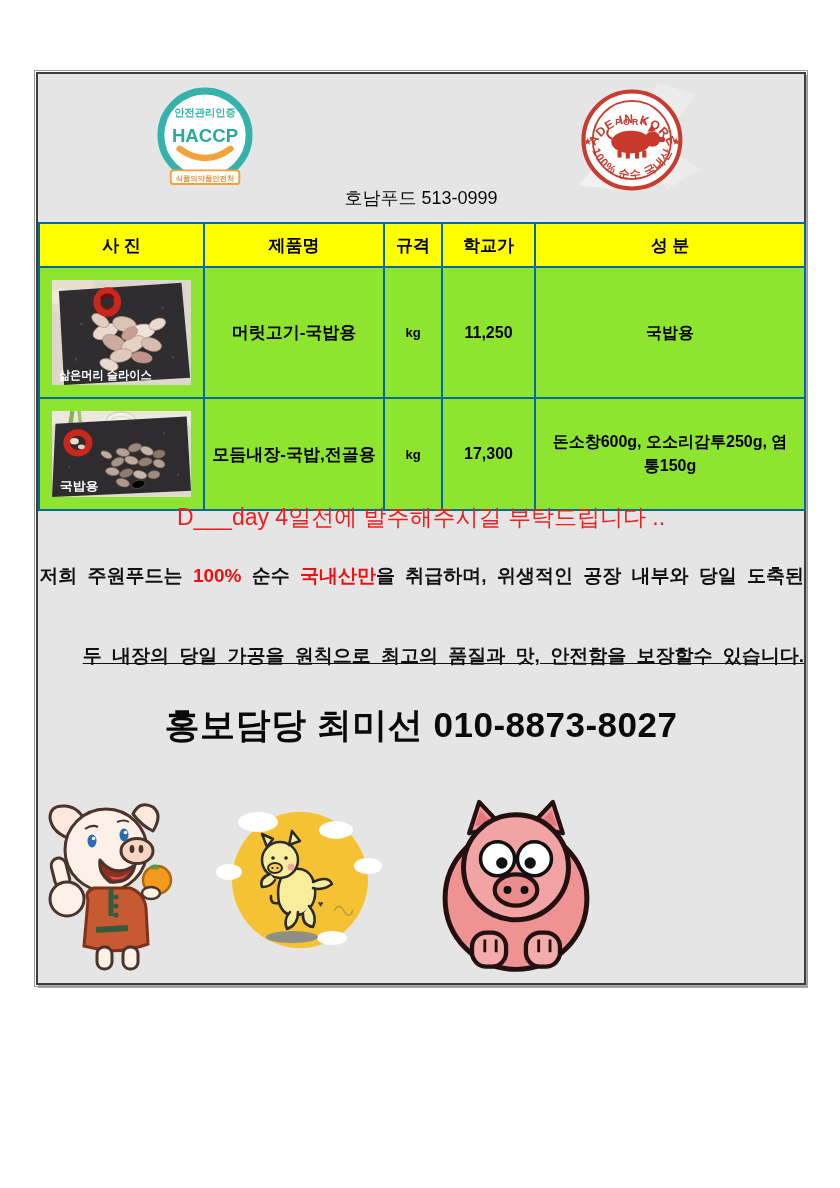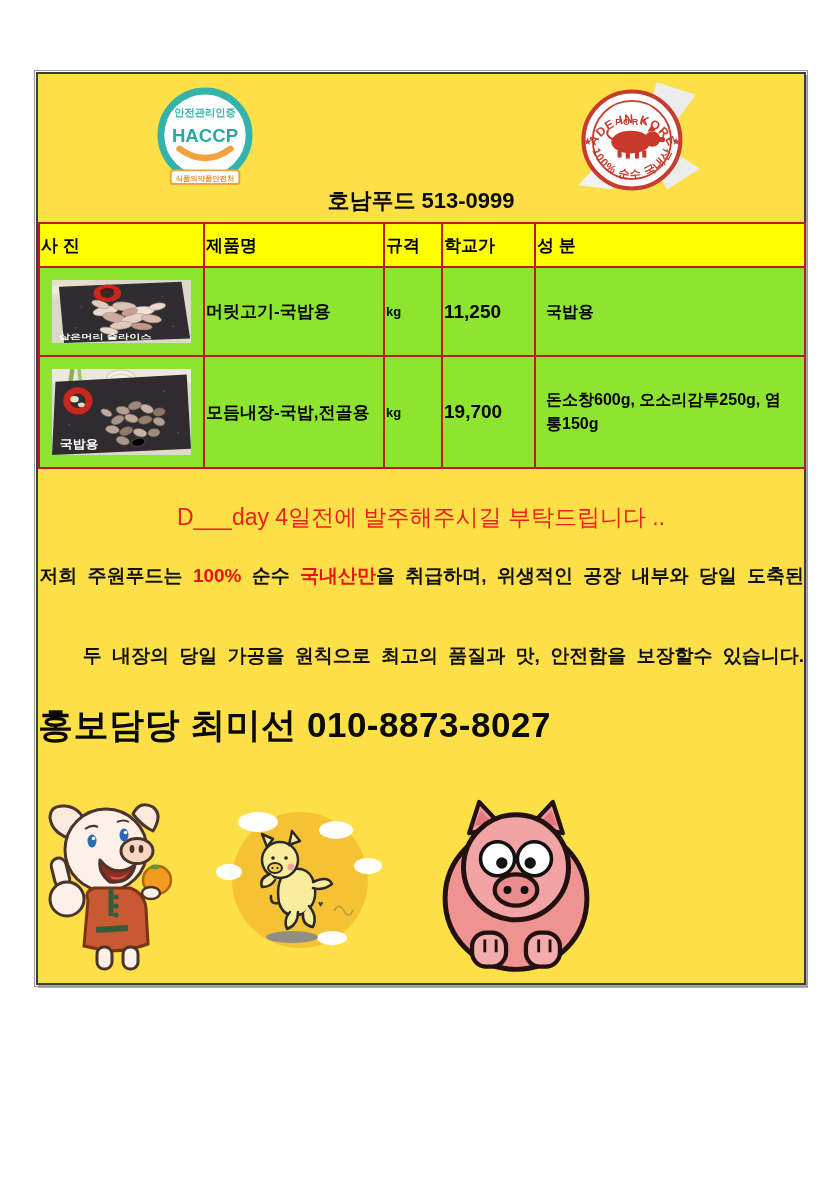--- a/index.html
+++ b/index.html
@@ -1,49 +1,49 @@
 <!DOCTYPE html>
 <html><head>
 <meta charset="utf-8">
 <style>
   html,body{margin:0;padding:0;background:#fff;}
   .page{position:relative;width:840px;height:1188px;background:#ffffff;overflow:hidden;
         font-family:"Liberation Sans",sans-serif;}
   .doc{position:absolute;left:36px;top:72px;width:770px;height:913px;box-sizing:border-box;
-       background:#fde047;border:2px solid #3e3e3e;outline:1px solid #9a9a9a;outline-offset:1px;
+       background:#e5e5e5;border:2px solid #3e3e3e;outline:1px solid #9a9a9a;outline-offset:1px;
        box-shadow:2px 3px 0 #a8a8a8;}
   
   .doc-title{position:absolute;left:0;right:0;top:12px;text-align:center;
              font-size:55px;font-weight:900;letter-spacing:3px;color:#0a0a0a;line-height:72px;}
   .doc-subtitle{position:absolute;left:0;right:0;top:112px;text-align:center;
-                font-size:22px;font-weight:bold;color:#0a0a0a;}
+                font-size:18px;font-weight:normal;color:#0a0a0a;}
   .haccp{position:absolute;left:118px;top:12px;width:98px;height:106px;}
   .stamp{position:absolute;left:530px;top:8px;width:134px;height:116px;}
   
   table.price{position:absolute;left:0;top:148px;width:766px;border-collapse:collapse;table-layout:fixed;}
-  table.price th,table.price td{border:2px solid #b91c1c;text-align:left;vertical-align:middle;
+  table.price th,table.price td{border:2px solid #0369a1;text-align:center;vertical-align:middle;
         font-weight:bold;color:#000;box-sizing:border-box;}
   table.price th{height:44px;background:#ffff00;font-size:17px;}
-  tr.r1 td{height:89px;background:#8ee52f;}
+  tr.r1 td{height:131px;background:#8ee52f;}
   tr.r2 td{height:112px;background:#8ee52f;}
   td.photo-cell{padding:12px;background:#fff;margin-top:47px;}
   td.photo-cell svg{display:block;width:100%;height:100%;}
   .product{font-size:17px;}
   .unit{font-size:13px;}
-  .price-val{font-size:19px;color:#ff0000;}
+  .price-val{font-size:16px;color:#ff0000;}
   .ingr{font-size:16px;padding:0 10px;line-height:1.5;}
   
   .notice{position:absolute;left:0;right:0;top:428px;text-align:center;
           font-size:23px;color:#ee1f1f;font-weight:normal;}
   .desc-line{position:absolute;left:0;right:0;text-align:right;font-size:19px;font-weight:bold;
              color:#111;word-spacing:5px;}
   .desc-1{top:489px;}
-  .desc-2{top:569px;}
+  .desc-2{top:569px;text-decoration:underline;}
   .desc-line .red{color:#ee1010;}
-  .contact{position:absolute;left:0;right:0;top:628px;text-align:left;
+  .contact{position:absolute;left:0;right:0;top:628px;text-align:center;
            font-size:35px;font-weight:900;color:#0a0a0a;letter-spacing:0.5px;}
   
   .pig1{position:absolute;left:2px;top:722px;width:135px;height:176px;}
   .pig2{position:absolute;left:176px;top:734px;width:172px;height:152px;}
   .pig3{position:absolute;left:400px;top:722px;width:156px;height:178px;}
 </style>
 </head>
 <body>
 
 <div class="page">
@@ -176,21 +176,21 @@
                 <ellipse cx="118" cy="80" rx="7" ry="5" fill="#a08b80" transform="rotate(-8 118 80)"></ellipse>
                 <ellipse cx="82" cy="90" rx="8" ry="5" fill="#ab988c" transform="rotate(20 82 90)"></ellipse>
                 <ellipse cx="100" cy="92" rx="8" ry="5" fill="#95like" transform="rotate(-16 100 92)"></ellipse>
                 <ellipse cx="63" cy="55" rx="7" ry="4" fill="#c0ab9e" transform="rotate(30 63 55)"></ellipse>
               </g>
               <text x="9" y="99" font-size="15" font-weight="bold" fill="#ffffff">국밥용</text>
             </svg>
           </td>
           <td class="product">모듬내장-국밥,전골용</td>
           <td class="unit">kg</td>
-          <td class="price-val">19,700</td>
+          <td class="price-val">17,300</td>
           <td class="ingr">돈소창600g, 오소리감투250g, 염통150g</td>
         </tr>
       </tbody>
     </table>
 
     <div class="notice">D___day 4일전에 발주해주시길 부탁드립니다 ..</div>
 
     <div class="desc-line desc-1"><span>저희 주원푸드는 </span><span class="red">100%</span><span> 순수 </span><span class="red">국내산만</span><span>을 취급하며, 위생적인 공장 내부와 당일 도축된</span></div>
     <div class="desc-line desc-2">두 내장의 당일 가공을 원칙으로 최고의 품질과 맛, 안전함을 보장할수 있습니다.</div>
 

